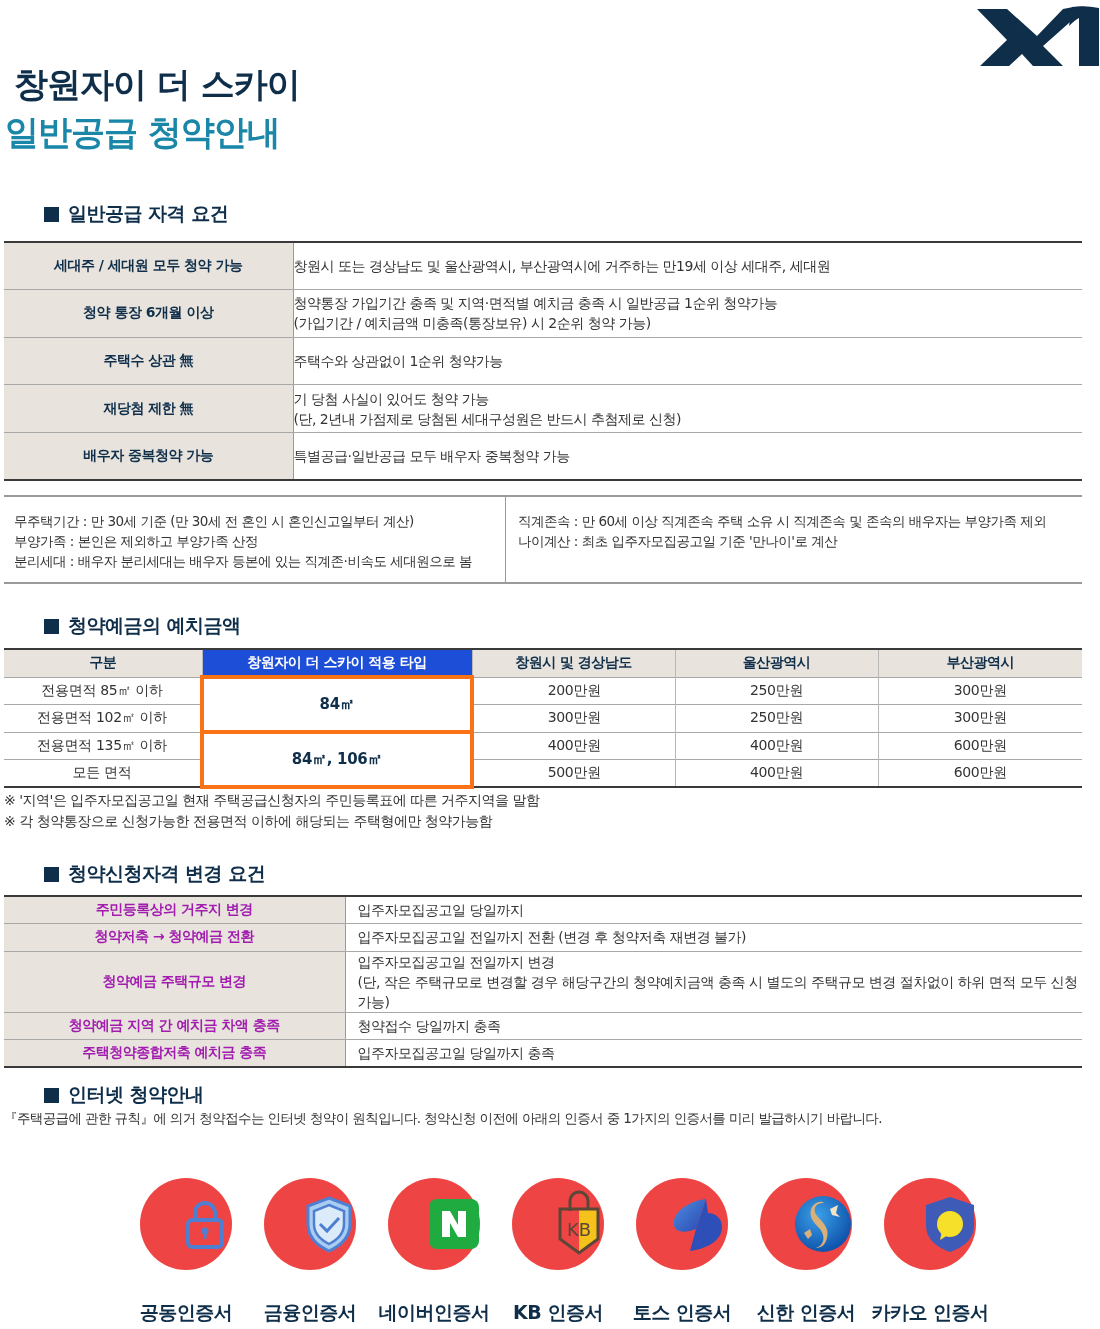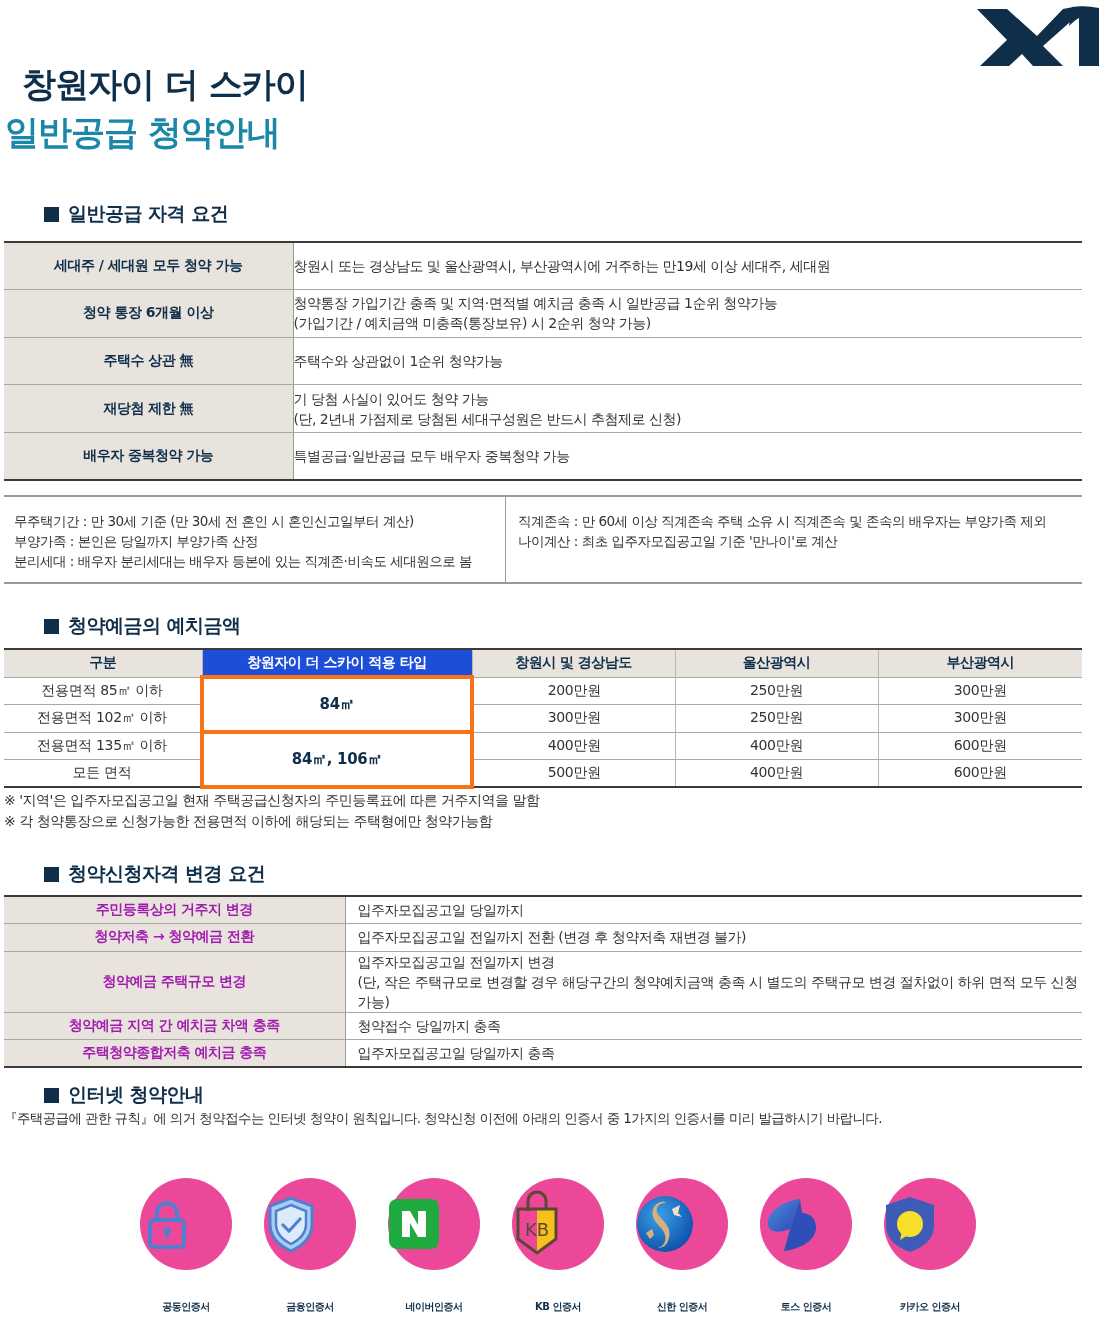--- a/index.html
+++ b/index.html
@@ -6,21 +6,21 @@
     html, body { width: 1100px; background: #ffffff; }
     body {
       position: relative;
       height: 1329px;
       font-family: "DejaVu Sans", "Liberation Sans", sans-serif;
       color: #333333;
       overflow: hidden;
     }
     .logo { position: absolute; left: 975px; top: 6px; width: 125px; height: 60px; }
     .title-1 {
-      position: absolute; left: 22px; top: 62px;
+      position: absolute; left: 14px; top: 62px;
       font-size: 34px; font-weight: bold; color: #0f2e4a; letter-spacing: -1px;
     }
     .title-2 {
       position: absolute; left: 5px; top: 110px;
       font-size: 34px; font-weight: bold; color: #1a87a8; letter-spacing: -1px;
     }
     .section-head {
       position: absolute; left: 6px;
       font-size: 19px; font-weight: bold; color: #0f2e4a; letter-spacing: -0.5px;
       display: flex; align-items: center; padding-left: 38px;
@@ -88,25 +88,25 @@
     .t3 td.v { padding-left: 12px; color: #333; line-height: 20px; }
     .t3 tr.tall td { height: 46px; }
 
     .intro {
       position: absolute; left: 4px; top: 1110px; font-size: 13.5px; color: #333; letter-spacing: -0.6px;
     }
 
     .certs { position: absolute; left: 124px; top: 1178px; display: flex; }
     .cert { width: 124px; display: flex; flex-direction: column; align-items: center; }
     .cert .circle {
-      width: 92px; height: 92px; border-radius: 50%; background: #ec4899;
-      display: flex; align-items: center; justify-content: flex-start;
+      width: 92px; height: 92px; border-radius: 50%; background: #ef4444;
+      display: flex; align-items: center; justify-content: flex-end;
     }
     .cert .label {
-      margin-top: 30px; font-size: 10px; font-weight: bold; color: #0f2e4a; letter-spacing: -0.5px;
+      margin-top: 30px; font-size: 19px; font-weight: bold; color: #0f2e4a; letter-spacing: -0.5px;
       white-space: nowrap;
     }
   </style>
 </head>
 <body>
 
 <svg class="logo" viewBox="0 0 125 60">
   <path d="M2 3 L32 3 L62 30 L88 3 Q100 0 112 1 L68 40 L88 60 L58 60 L47 48 L34 60 L5 60 L32 34 Z" fill="#0f2e4a"></path>
   <path d="M97 1 Q110 -1 124 2 L124 60 L104 60 L104 12 Q100 14 94 20 Z" fill="#0f2e4a"></path>
 </svg>
@@ -152,21 +152,21 @@
     <td class="v">
           <div>특별공급·일반공급 모두 배우자 중복청약 가능</div>
         </td>
   </tr>
 </tbody>
   </table>
 
 <div class="notes">
   <div class="col left">
     <div>무주택기간 : 만 30세 기준 (만 30세 전 혼인 시 혼인신고일부터 계산)</div>
-    <div>부양가족 : 본인은 당일까지 부양가족 산정</div>
+    <div>부양가족 : 본인은 제외하고 부양가족 산정</div>
     <div>분리세대 : 배우자 분리세대는 배우자 등본에 있는 직계존·비속도 세대원으로 봄</div>
   </div>
   <div class="col right">
     <div>직계존속 : 만 60세 이상 직계존속 주택 소유 시 직계존속 및 존속의 배우자는 부양가족 제외</div>
     <div>나이계산 : 최초 입주자모집공고일 기준 '만나이'로 계산</div>
   </div>
 </div>
 
 <div class="section-head" style="top:613px;">
   <span class="sq"></span>
@@ -298,20 +298,36 @@
   <div class="cert">
     <div class="circle">
       <svg width="50" height="70" viewBox="0 0 50 70">
         <path d="M16 22 V12 A9 9 0 0 1 34 12 V22" fill="none" stroke="#5b4638" stroke-width="3"></path>
         <path d="M25 20 H44 V50 L25 64 Z" fill="#f5c21b"></path>
         <path d="M6 20 H44 V50 L25 64 L6 50 Z" fill="none" stroke="#5b4638" stroke-width="3"></path>
         <text x="25" y="47" text-anchor="middle" font-family="DejaVu Sans, sans-serif" font-size="18" fill="#5b4638">KB</text>
       </svg>
     </div>
     <div class="label">KB 인증서</div>
+  </div>
+
+  <div class="cert">
+    <div class="circle">
+      <svg width="62" height="62" viewBox="0 0 62 62">
+        <defs>
+          <linearGradient id="tg" x1="0" y1="0" x2="1" y2="1">
+            <stop offset="0" stop-color="#4d8ee0"></stop>
+            <stop offset="1" stop-color="#2a46b0"></stop>
+          </linearGradient>
+        </defs>
+        <path d="M40 6 C22 8 6 20 8 32 C9 40 20 40 30 36 Z" fill="url(#tg)"></path>
+        <path d="M40 6 L30 36 L24 58 C40 56 56 48 56 34 C56 24 48 20 42 20 Z" fill="#2f4fb8"></path>
+      </svg>
+    </div>
+    <div class="label">토스 인증서</div>
   </div>
 
   <div class="cert">
     <div class="circle">
       <svg width="58" height="58" viewBox="0 0 58 58">
         <defs>
           <radialGradient id="sg" cx="0.4" cy="0.35" r="0.7">
             <stop offset="0" stop-color="#3aa0e8"></stop>
             <stop offset="1" stop-color="#0c4ea8"></stop>
           </radialGradient>
@@ -320,36 +336,20 @@
         <path d="M30 8 C20 8 18 16 24 22 C32 30 36 36 32 46 C30 51 26 53 22 53 C30 50 32 42 26 34 C18 26 14 20 18 12 C22 6 28 6 30 8 Z" fill="#d9b07a"></path>
         <path d="M36 14 L44 10 L42 18 L46 22 L38 20 Z" fill="#f3e3c6"></path>
         <path d="M10 38 L16 34 L18 40 L14 44 Z" fill="#d9b07a"></path>
       </svg>
     </div>
     <div class="label">신한 인증서</div>
   </div>
 
   <div class="cert">
     <div class="circle">
-      <svg width="62" height="62" viewBox="0 0 62 62">
-        <defs>
-          <linearGradient id="tg" x1="0" y1="0" x2="1" y2="1">
-            <stop offset="0" stop-color="#4d8ee0"></stop>
-            <stop offset="1" stop-color="#2a46b0"></stop>
-          </linearGradient>
-        </defs>
-        <path d="M40 6 C22 8 6 20 8 32 C9 40 20 40 30 36 Z" fill="url(#tg)"></path>
-        <path d="M40 6 L30 36 L24 58 C40 56 56 48 56 34 C56 24 48 20 42 20 Z" fill="#2f4fb8"></path>
-      </svg>
-    </div>
-    <div class="label">토스 인증서</div>
-  </div>
-
-  <div class="cert">
-    <div class="circle">
       <svg width="52" height="58" viewBox="0 0 52 58">
         <path d="M26 2 L50 10 V30 C50 44 40 52 26 57 C12 52 2 44 2 30 V10 Z" fill="#3f5bb8"></path>
         <circle cx="26" cy="29" r="13" fill="#f7e02a"></circle>
         <path d="M18 36 L16 45 L24 40 Z" fill="#f7e02a"></path>
       </svg>
     </div>
     <div class="label">카카오 인증서</div>
   </div>
 </div>
 

